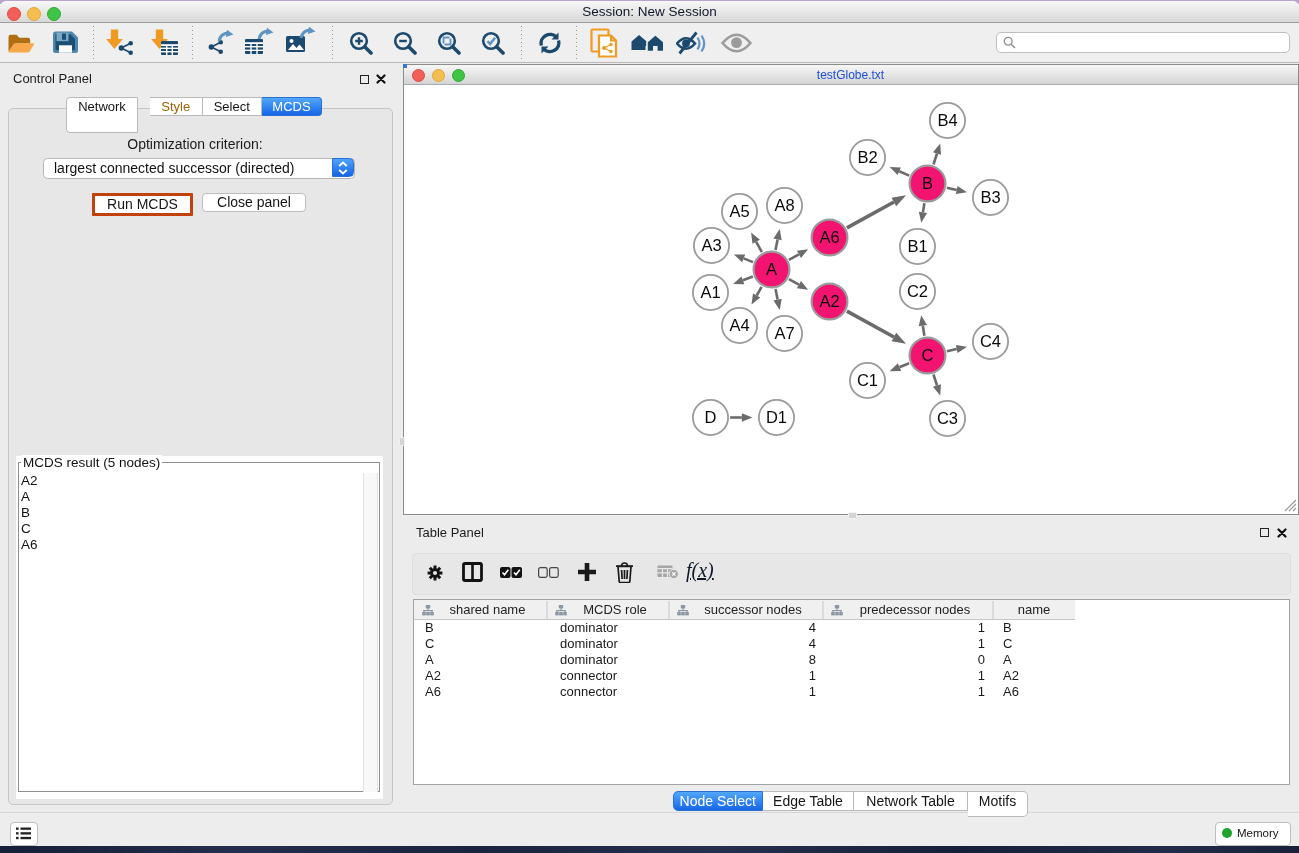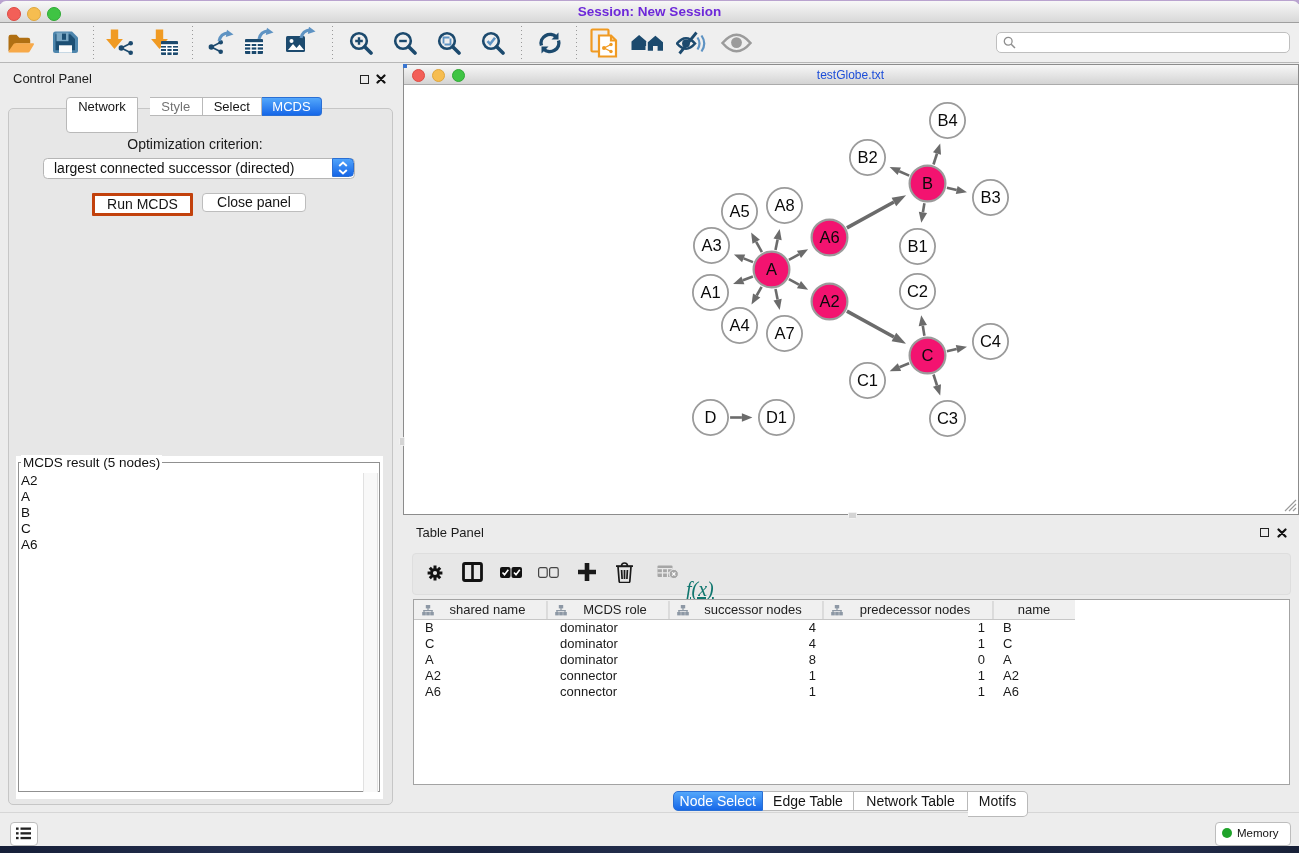--- a/index.html
+++ b/index.html
@@ -10,21 +10,21 @@
 <body>
 
 <div class="abs" style="left:0;top:0;width:1299px;height:4px;background:#b9a3cf;"></div>
 
 <div class="abs" style="left:0;top:1px;width:1299px;height:21px;border-radius:6px 6px 0 0;
  background:linear-gradient(#f8f8f8,#d8d8d8);border-bottom:1px solid #9f9f9f;"></div>
 <div class="abs tl" style="left:7px;top:7px;width:12px;height:12px;background:#f35f58;border:0.5px solid #dd4b43;"></div>
 <div class="abs tl" style="left:27px;top:7px;width:12px;height:12px;background:#f6bd50;border:0.5px solid #dfa63c;"></div>
 <div class="abs tl" style="left:47px;top:7px;width:12px;height:12px;background:#3fc444;border:0.5px solid #2fa935;"></div>
 <div class="abs" style="left:0;top:5px;width:1299px;height:14px;text-align:center;
- font-size:13.5px;color:#6d28d9;line-height:14px;font-weight:bold;">Session: New Session</div>
+ font-size:13.5px;color:#0f172a;line-height:14px;">Session: New Session</div>
 
 <div class="abs" style="left:0;top:23px;width:1299px;height:39px;background:#efefef;border-bottom:1px solid #b7b7b7;"></div>
 <div class="abs" style="left:93px;top:26px;width:1px;height:33px;background-image:repeating-linear-gradient(#9a9a9a 0 1.5px,transparent 1.5px 4px);"></div>
 <div class="abs" style="left:192px;top:26px;width:1px;height:33px;background-image:repeating-linear-gradient(#9a9a9a 0 1.5px,transparent 1.5px 4px);"></div>
 <div class="abs" style="left:332px;top:26px;width:1px;height:33px;background-image:repeating-linear-gradient(#9a9a9a 0 1.5px,transparent 1.5px 4px);"></div>
 <div class="abs" style="left:521px;top:26px;width:1px;height:33px;background-image:repeating-linear-gradient(#9a9a9a 0 1.5px,transparent 1.5px 4px);"></div>
 <div class="abs" style="left:576px;top:26px;width:1px;height:33px;background-image:repeating-linear-gradient(#9a9a9a 0 1.5px,transparent 1.5px 4px);"></div>
 <svg class="abs" style="left:7px;top:30px" width="28" height="25" viewBox="0 0 28 25">
     <path d="M1.5 21 V7 q0-2.2 2.2-2.2 h5.8 l2.8 3 h8.7 q2.2 0 2.2 2.2 v3.5 H9 L2 21 z" fill="#b06f12"></path>
     <path d="M8.3 13.2 h17.7 q1.4 0 0.9 1.3 l-4.2 7 q-0.5 0.9 -1.7 0.9 H2.2 q-1.3 0 -0.6 -1.2 l4.8 -7 q0.6 -1 1.9 -1 z" fill="#f7a949"></path>
@@ -147,21 +147,21 @@
 <div class="abs" style="left:13px;top:71px;font-size:13px;color:#1c1c1c;">Control Panel</div>
 
 <div class="abs" style="left:360px;top:74.5px;width:7px;height:7px;border:1.6px solid #222;"></div>
 <svg class="abs" style="left:376px;top:74px" width="10" height="10" viewBox="0 0 10 10">
  <path d="M1.5 1.5 L8.5 8.5 M8.5 1.5 L1.5 8.5" stroke="#111" stroke-width="2.2" stroke-linecap="round"></path>
   </svg>
 
 <div class="abs" style="left:7.5px;top:108px;width:385px;height:697px;background:#e7e7e7;
  border:1px solid #c6c6c6;border-radius:5px;box-sizing:border-box;"></div>
 <div class="abs" style="left:66px;top:97px;width:72.0px;height:36px;box-sizing:border-box;background:#fff;color:#141414;border:1px solid #b9b9b9;border-radius:4px 0 0 4px;font-size:13px;text-align:center;line-height:17px;">Network</div>
-<div class="abs" style="left:150.0px;top:97px;width:52.5px;height:18.5px;box-sizing:border-box;background:#fff;color:#737373;border:1px solid #b9b9b9;border-left:none;font-size:13px;text-align:center;line-height:17px;">Style</div>
+<div class="abs" style="left:150.0px;top:97px;width:52.5px;height:18.5px;box-sizing:border-box;background:#fff;color:#a16207;border:1px solid #b9b9b9;border-left:none;font-size:13px;text-align:center;line-height:17px;">Style</div>
 <div class="abs" style="left:202.5px;top:97px;width:59.5px;height:18.5px;box-sizing:border-box;background:#fff;color:#141414;border:1px solid #b9b9b9;border-left:none;font-size:13px;text-align:center;line-height:17px;">Select</div>
 <div class="abs" style="left:262.0px;top:97px;width:60.0px;height:18.5px;box-sizing:border-box;background:linear-gradient(#53a7fb,#1667e8);color:#fff;border:1px solid #2a6fd4;border-left:none;border-radius:0 4px 4px 0;font-size:13px;text-align:center;line-height:17px;">MCDS</div>
 
 <div class="abs" style="left:6px;top:136px;width:378px;text-align:center;font-size:14px;color:#1a1a1a;">Optimization criterion:</div>
 
 <div class="abs" style="left:43px;top:158px;width:310px;height:19px;background:#fff;border:1px solid #b5b5b5;border-radius:4.5px;"></div>
 <div class="abs" style="left:332px;top:158px;width:22px;height:19px;background:linear-gradient(#4fa3fb,#1565e6);
  border:1px solid #2a6fd4;border-radius:0 4.5px 4.5px 0;box-sizing:border-box;"></div>
 <svg class="abs" style="left:336px;top:161px" width="14" height="14" viewBox="0 0 14 14">
  <path d="M3.2 5 L7 1.6 L10.8 5" fill="none" stroke="#fff" stroke-width="1.9"></path>
@@ -336,22 +336,22 @@
 <svg class="abs" style="left:657px;top:565px" width="22" height="14" viewBox="0 0 22 14">
  <g fill="#a6a6a6">
       <rect x="0.5" y="0.5" width="15" height="11.5" rx="1"></rect>
     </g>
  <g stroke="#e9e9e9" stroke-width="1.2">
       <path d="M0.5 3.6 h15 M5.5 3.6 v8.4 M10.5 3.6 v8.4 M0.5 7.8 h15"></path>
     </g>
  <circle cx="16.8" cy="9" r="4.6" fill="#a6a6a6" stroke="#e9e9e9" stroke-width="1"></circle>
  <path d="M15.2 7.4 l3.2 3.2 M18.4 7.4 l-3.2 3.2" stroke="#fff" stroke-width="1.3"></path>
   </svg>
-<div class="abs" style="left:686px;top:578px;font-family:'Liberation Serif',serif;font-style:italic;
- font-size:20px;color:#0f766e;text-decoration:underline;">f(x)</div>
+<div class="abs" style="left:686px;top:559px;font-family:'Liberation Serif',serif;font-style:italic;
+ font-size:20px;color:#0f172a;text-decoration:underline;">f(x)</div>
 
 <div class="abs" style="left:413px;top:599px;width:875px;height:184px;background:#fff;border:1px solid #a3a3a3;"></div>
 <svg class="abs" style="left:414px;top:600px" width="663" height="20" viewBox="0 0 663 20">
     <rect x="0" y="0" width="661" height="20" fill="#f0f0f0"></rect>
     <path d="M0 19.5 h661" stroke="#c7c7c7" stroke-width="1"></path>
     <path d="M133.0 1 v18" stroke="#c7c7c7" stroke-width="1"></path>
     <g fill="#8d98a5">
       <rect x="11.8" y="5" width="4.4" height="3.4"></rect>
       <rect x="13.4" y="8" width="1.2" height="3"></rect>
       <rect x="9.4" y="10" width="9.2" height="1.2"></rect>

